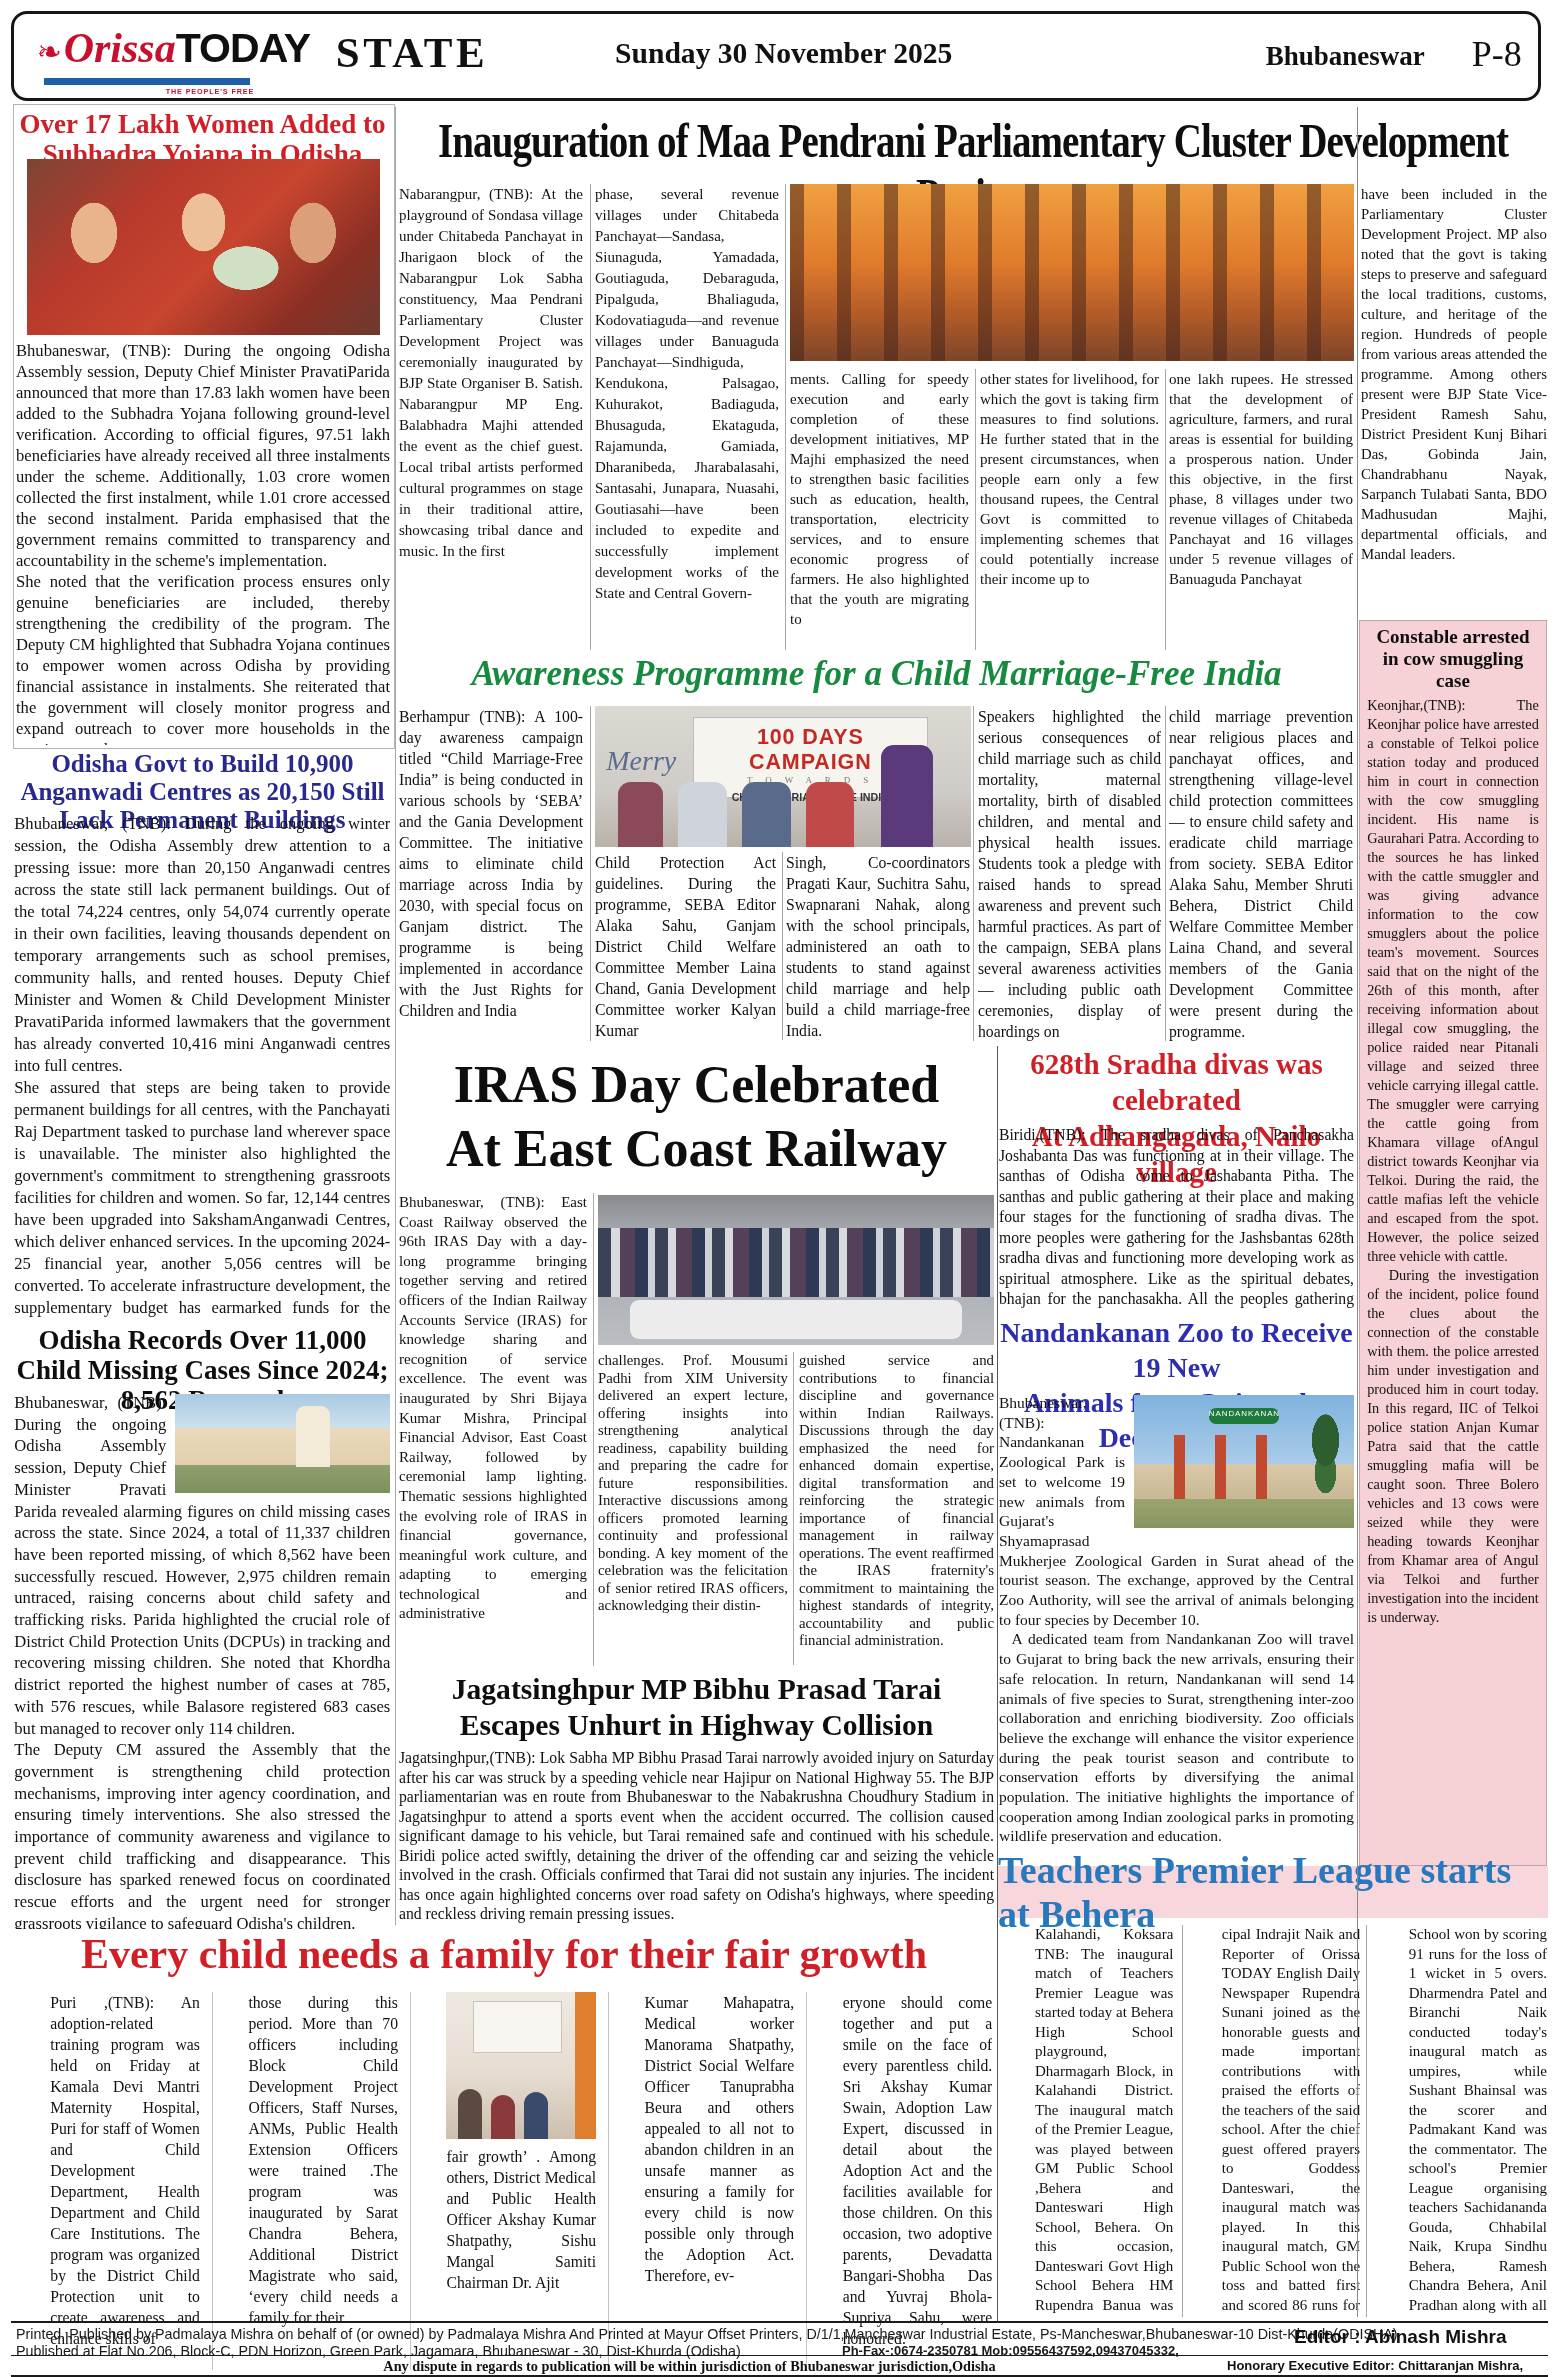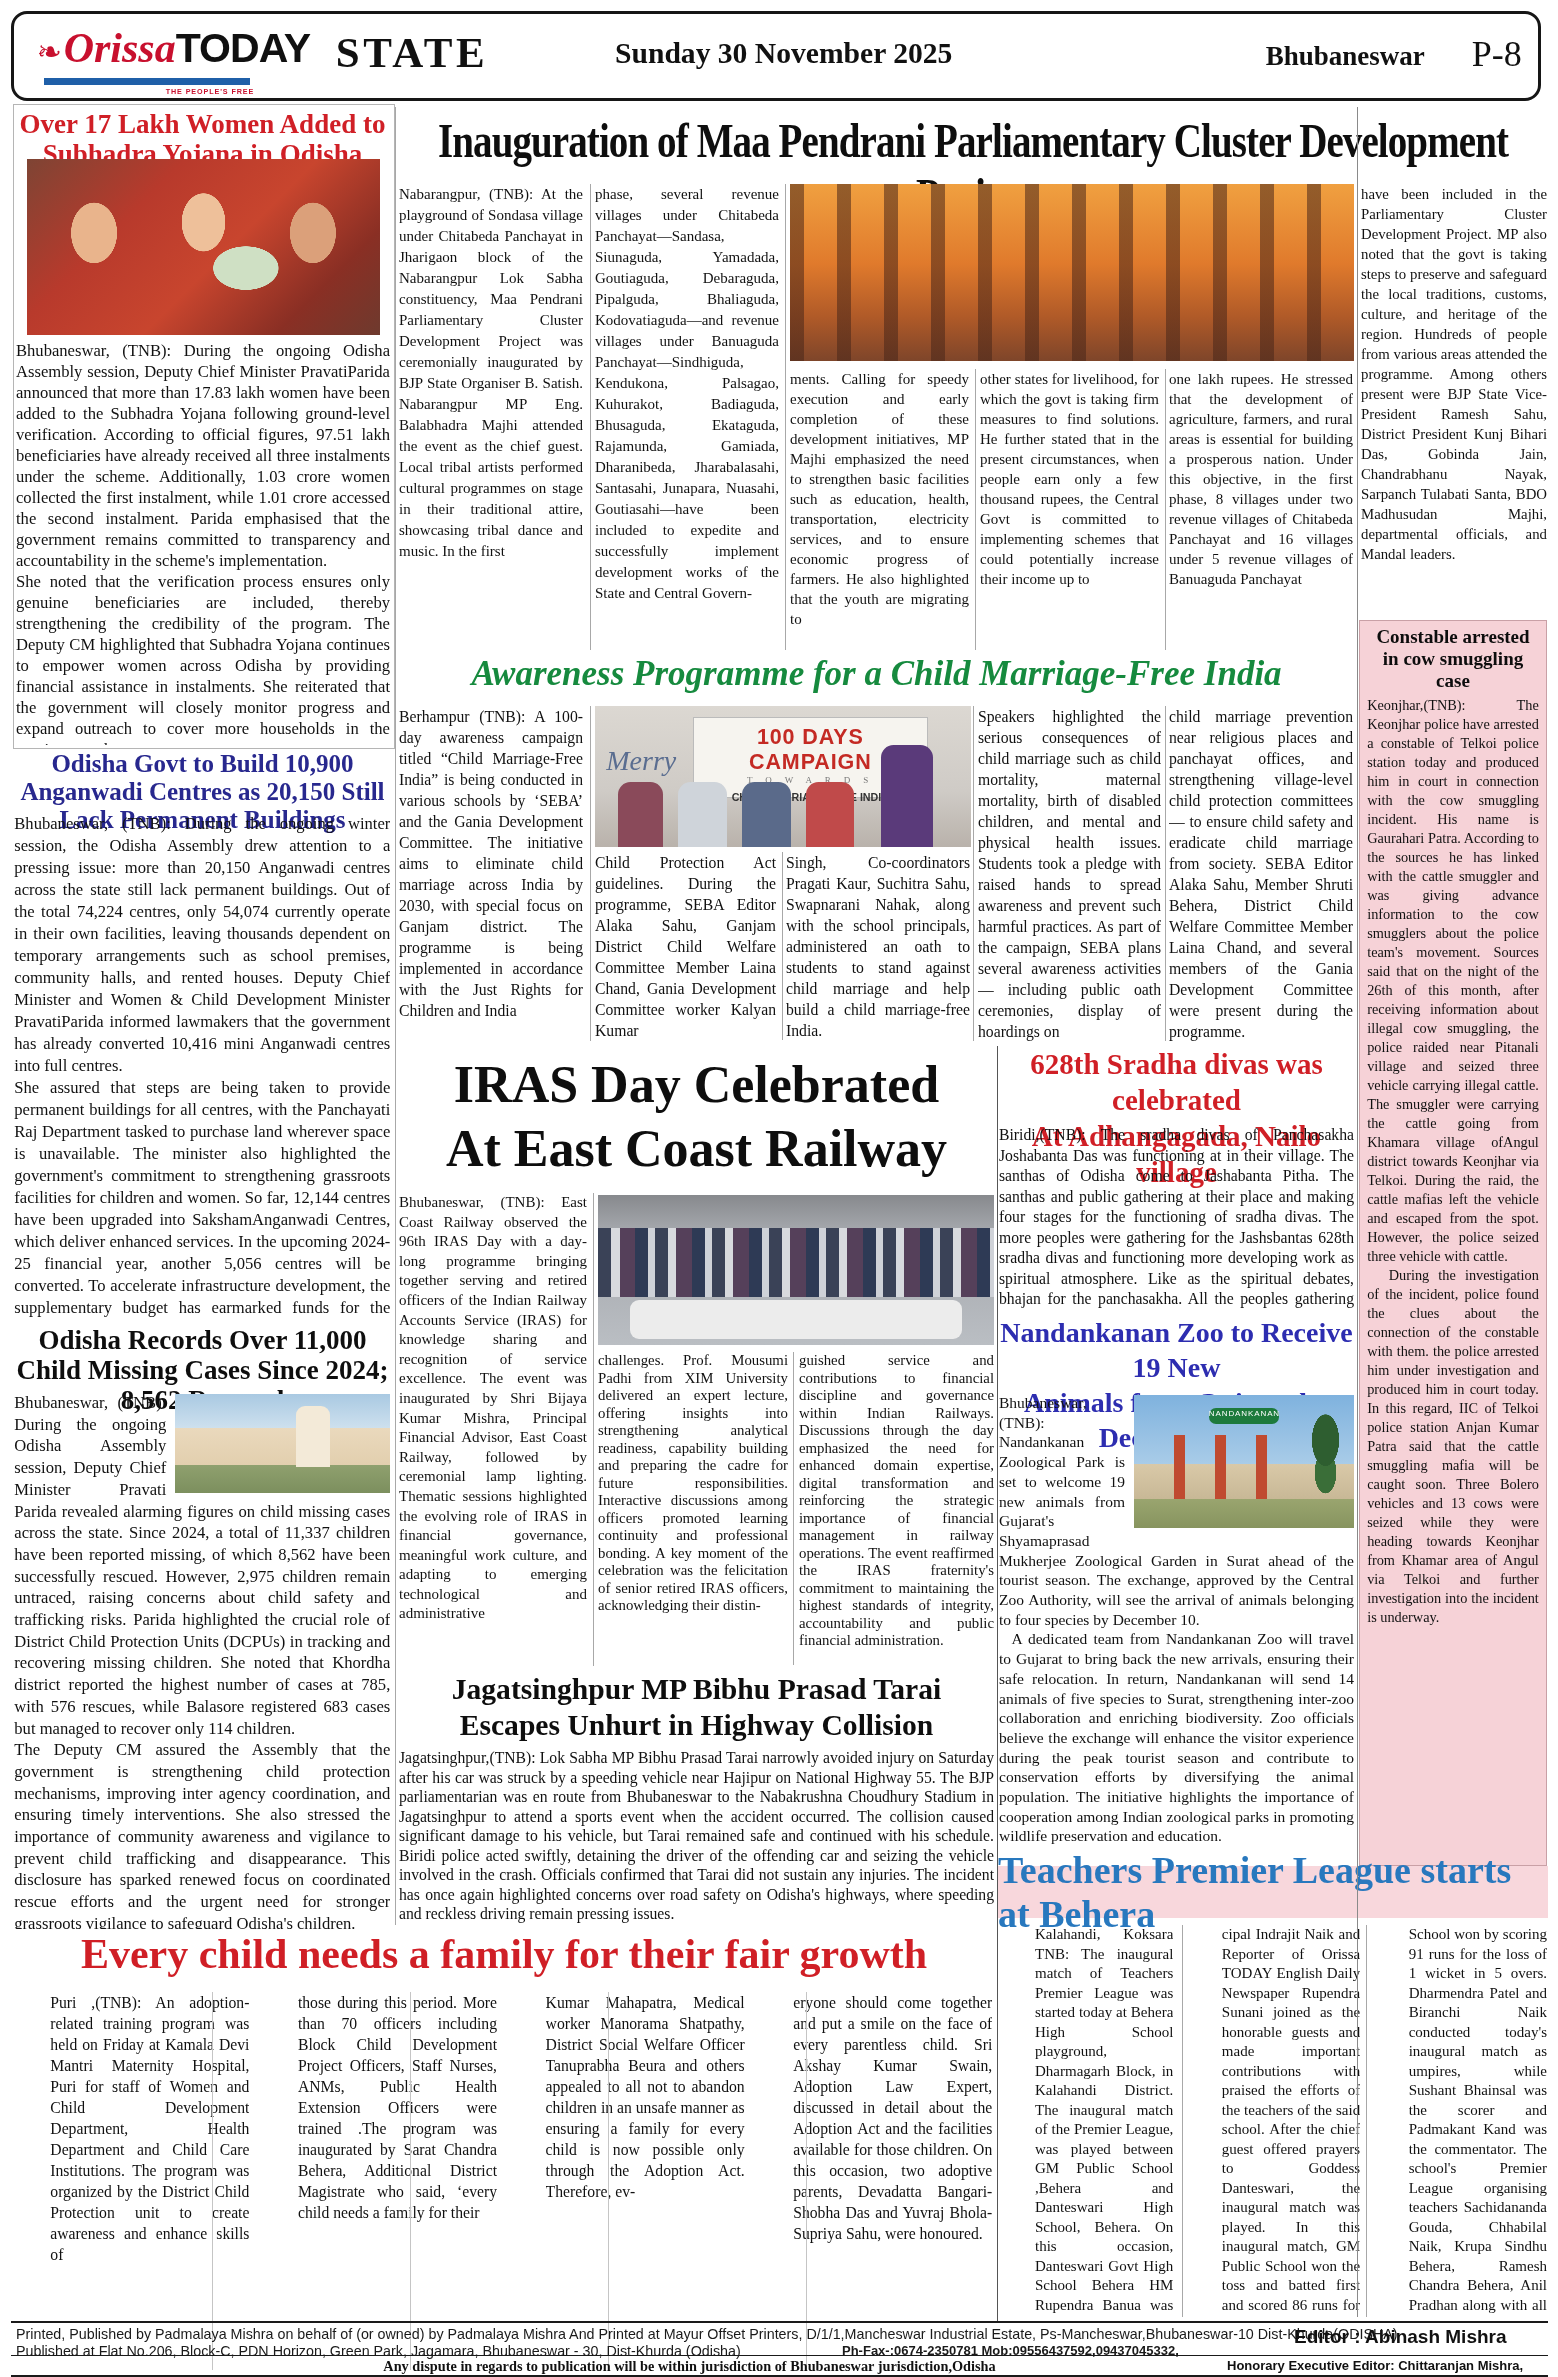--- a/index.html
+++ b/index.html
@@ -207,20 +207,29 @@
   <div class="abs cols" style="left:999px;top:1925px;width:548px;height:392px;gap:12.5px;">
     <div class="jtext" style="font-size:15px;line-height:19.5px;height:392px;">Kalahandi, Koksara TNB: The inaugural match of Teachers Premier League was started today at Behera High School playground, Dharmagarh Block, in Kalahandi District. The inaugural match of the Premier League, was played between GM Public School ,Behera and Danteswari High School, Behera. On this occasion, Danteswari Govt High School Behera HM Rupendra Banua was joined as the chief guest, Behera CRCC Jitendra Pradhani, GM Public School, Behera Vice Prin-</div>
     <div class="jtext" style="font-size:15px;line-height:19.5px;height:392px;">cipal Indrajit Naik and Reporter of Orissa TODAY English Daily Newspaper Rupendra Sunani joined as the honorable guests and made important contributions with  praised the efforts of the teachers of the said school. After the chief guest offered prayers to Goddess Danteswari, the inaugural match was played. In this inaugural match, GM Public School won the toss and batted first and scored 86 runs for the loss of 4 wickets in the stipulated 8 overs, while Danteswari Govt High</div>
     <div class="jtext" style="font-size:15px;line-height:19.5px;height:392px;">School won by scoring 91 runs for the loss of 1 wicket in 5 overs. Dharmendra Patel and Biranchi Naik conducted today's inaugural match as umpires, while Sushant Bhainsal was the scorer and Padmakant Kand was the commentator. The school's Premier League organising teachers Sachidananda Gouda, Chhabilal Naik, Krupa Sindhu Behera, Ramesh Chandra Behera, Anil Pradhan along with all the teachers contributed in the conduct of the premier league .</div>
   </div>
 
   <div class="abs hl red" style="left:18px;top:1931px;width:972px;font-size:42px;">Every child needs a family for their fair growth</div>
   <div class="abs cols" style="left:14.3px;top:1992px;width:978px;height:378px;gap:12.5px;">
     <div class="jtext" style="font-size:15.7px;line-height:21px;height:378px;">Puri ,(TNB):  An adoption-related training program was held on Friday at Kamala Devi Mantri Maternity Hospital, Puri for staff of Women and Child Development Department, Health Department and Child Care Institutions. The program was organized by the District Child Protection unit to create awareness and enhance skills of</div>
     <div class="jtext" style="font-size:15.7px;line-height:21px;height:378px;">those during this period. More than 70 officers including Block Child Development Project Officers, Staff Nurses, ANMs, Public Health Extension Officers were trained .The program was inaugurated by Sarat Chandra Behera, Additional District Magistrate who said, ‘every child needs a family for their</div>
+    <div style="height:378px;">
+      <div class="photo photo-training" style="position:relative;width:100%;height:147px;margin-bottom:7.2px;">
+        <div class="train-banner"></div>
+        <div class="person" style="left:8%;width:16%;height:34%;background:#5a4a42;"></div>
+        <div class="person" style="left:30%;width:16%;height:30%;background:#8a3a3a;"></div>
+        <div class="person" style="left:52%;width:16%;height:32%;background:#3a4a6a;"></div>
+      </div>
+      <div class="jtext" style="font-size:15.7px;line-height:21px;height:224px;">fair growth’ . Among others, District Medical and Public Health Officer Akshay Kumar Shatpathy, Sishu Mangal Samiti Chairman Dr. Ajit</div>
+    </div>
     <div class="jtext" style="font-size:15.7px;line-height:21px;height:378px;">Kumar Mahapatra, Medical worker Manorama Shatpathy, District Social Welfare Officer Tanuprabha Beura and others appealed to all not to abandon children in an unsafe manner as ensuring a family for every child is now possible only through the Adoption Act. Therefore, ev-</div>
     <div class="jtext" style="font-size:15.7px;line-height:21px;height:378px;">eryone should come together and put a smile on the face of every parentless child.  Sri Akshay Kumar Swain, Adoption Law Expert, discussed in detail about the Adoption Act and the facilities available for those children. On this occasion, two adoptive parents, Devadatta Bangari-Shobha Das and Yuvraj Bhola-Supriya Sahu, were honoured.</div>
   </div>
 
   <div class="vr" style="left:395px;top:107px;height:1818px;"></div>
   <div class="vr" style="left:590px;top:184px;height:466px;"></div>
   <div class="vr" style="left:785px;top:184px;height:466px;"></div>
   <div class="vr" style="left:975px;top:369px;height:281px;"></div>
   <div class="vr" style="left:1165px;top:369px;height:281px;"></div>
   <div class="vr" style="left:1357px;top:107px;height:2210px;background:#8a8a8a;"></div>

